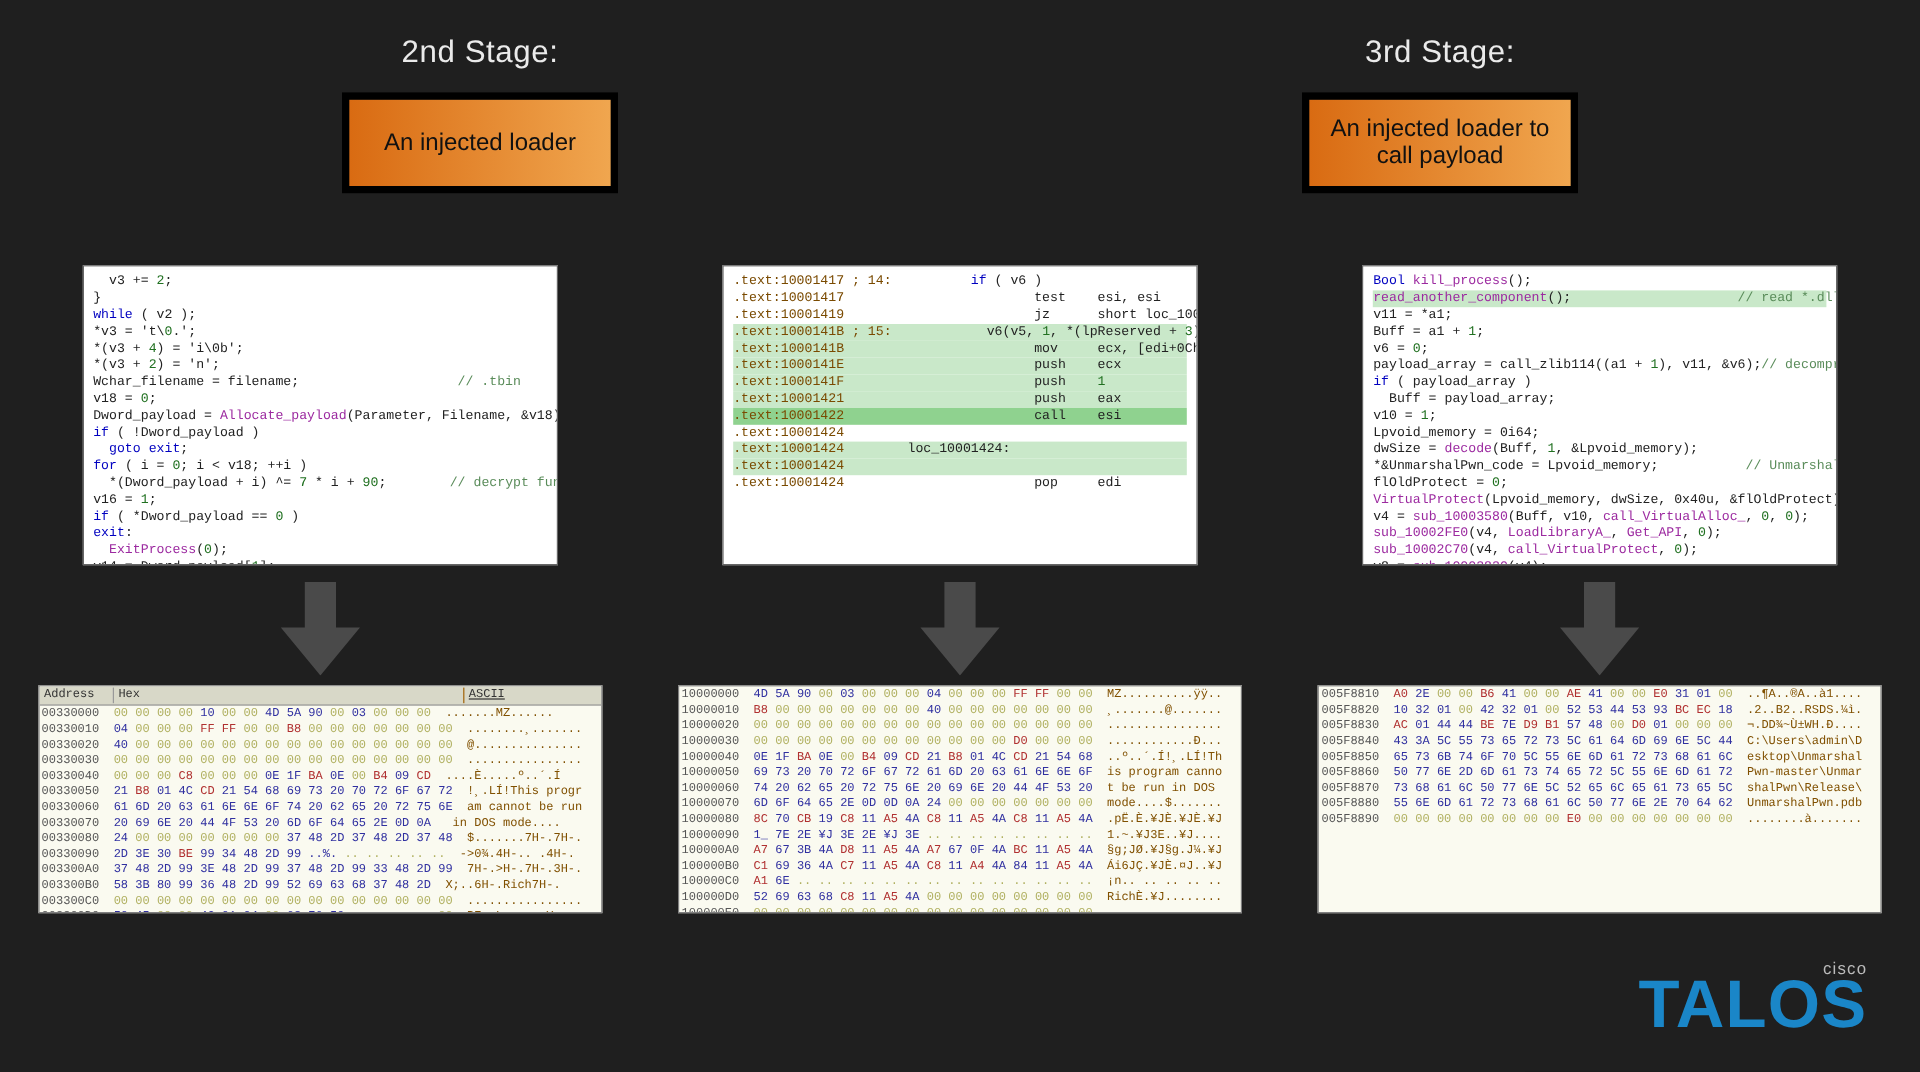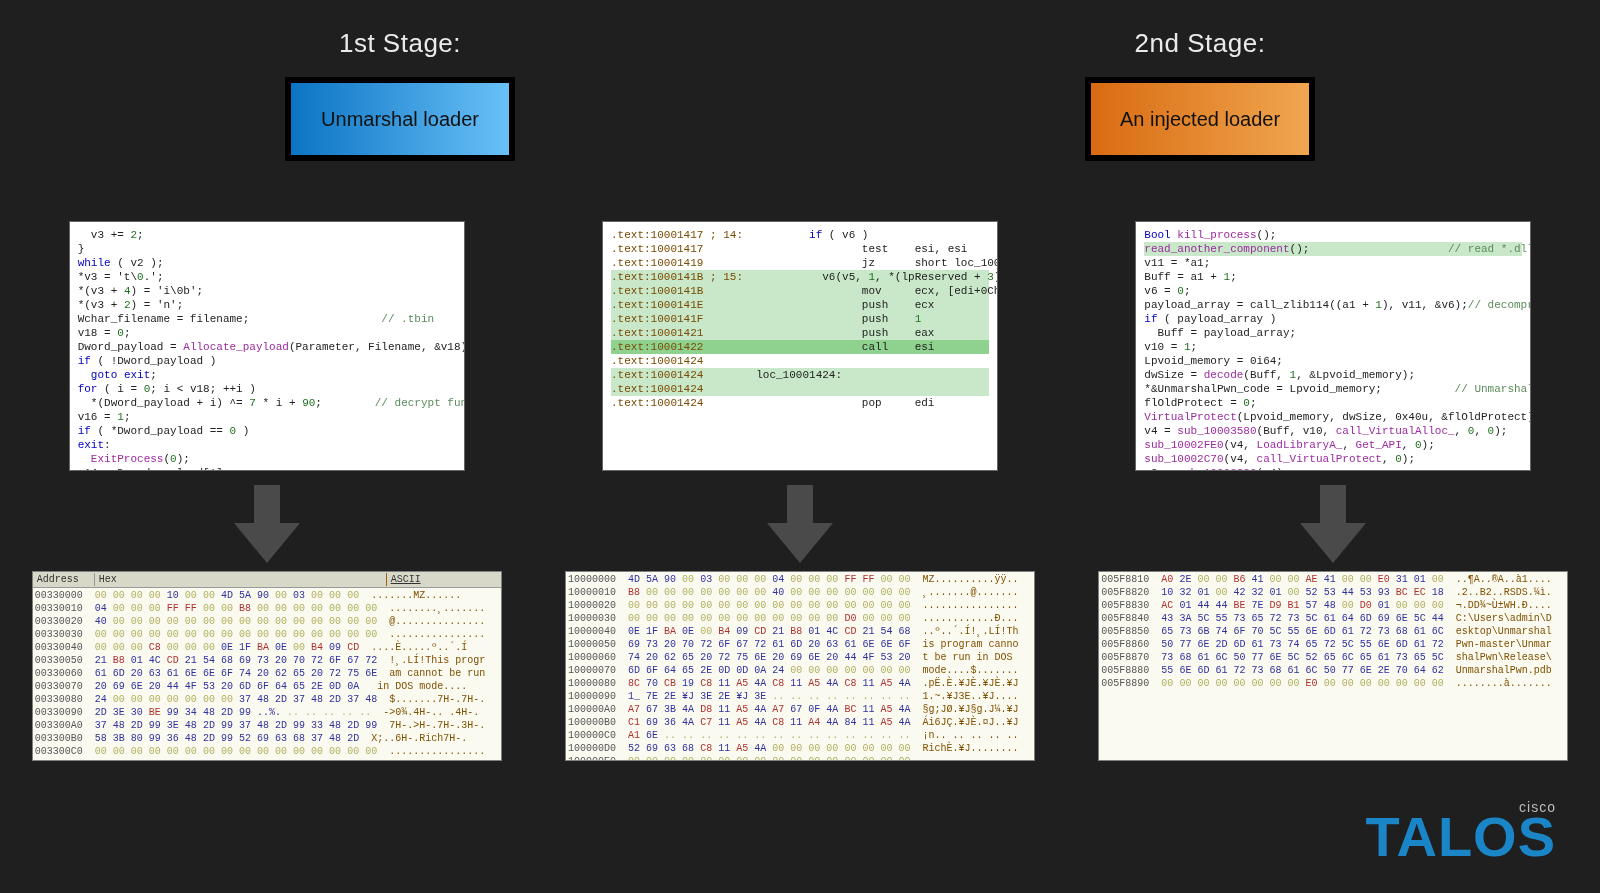--- a/index.html
+++ b/index.html
@@ -40,26 +40,26 @@
 
   .logo { position: absolute; right: 44px; bottom: 28px; text-align: right; }
   .logo .cisco { color: #bbb; font-size: 14px; letter-spacing: 1px; font-weight: 300; margin-bottom: -6px; }
   .logo .talos { color: #1a86c8; font-size: 56px; font-weight: 800; letter-spacing: 1px; font-family: "Arial Black", Arial, sans-serif; line-height: 1; }
 </style>
 </head>
 <body>
 
 <div class="stage-row">
   <div class="stage-col">
-    <div class="stage-title">1st Stage:</div>
-    <div class="stage-box blue">Unmarshal loader</div>
+    <div class="stage-title">2nd Stage:</div>
+    <div class="stage-box orange">An injected loader</div>
   </div>
   <div class="stage-col">
-    <div class="stage-title">2nd Stage:</div>
-    <div class="stage-box orange">An injected loader</div>
+    <div class="stage-title">3rd Stage:</div>
+    <div class="stage-box orange">An injected loader to call payload</div>
   </div>
 </div>
 
 <div class="code-row">
   <div class="code-panel" id="code1">  v3 += <span class="num">2</span>;
 }
 <span class="kw">while</span> ( v2 );
 *v3 = 't\<span class="num">0</span>.';
 *(v3 + <span class="num">4</span>) = 'i\0b';
 *(v3 + <span class="num">2</span>) = 'n';

